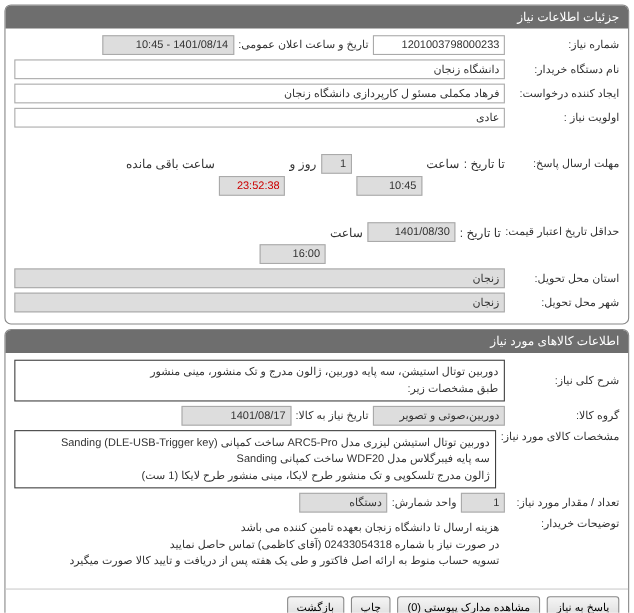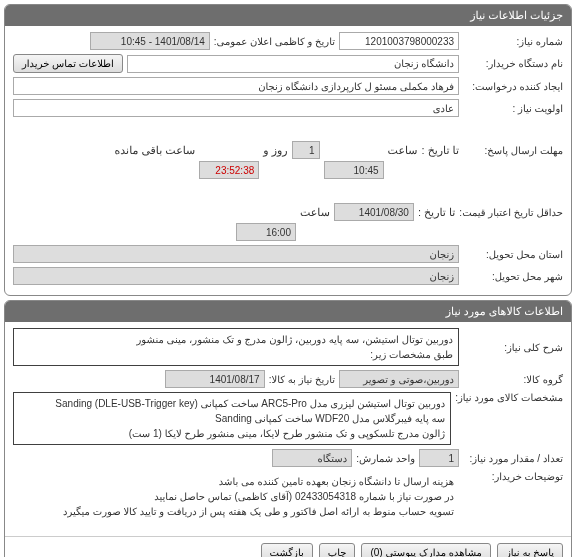--- a/index.html
+++ b/index.html
@@ -89,28 +89,27 @@
 </head>
 <body>
 
 <div class="container">
   <div class="section-title">جزئیات اطلاعات نیاز</div>
   <div class="section-body">
 
     <div class="row">
       <span class="label">شماره نیاز:</span>
       <span class="field w120">1201003798000233</span>
-      <span class="label label-tiny">تاریخ و کاظمی اعلان عمومی:</span>
+      <span class="label label-tiny">تاریخ و ساعت اعلان عمومی:</span>
       <span class="field gray w120">1401/08/14 - 10:45</span>
     </div>
 
     <div class="row">
       <span class="label">نام دستگاه خریدار:</span>
       <span class="field flex1">دانشگاه زنجان</span>
-      <button class="btn">اطلاعات تماس خریدار</button>
     </div>
 
     <div class="row">
       <span class="label">ایجاد کننده درخواست:</span>
       <span class="field flex1">فرهاد مکملی مسئو ل کارپردازی دانشگاه زنجان</span>
     </div>
 
     <div class="row">
       <span class="label">اولویت نیاز :</span>
       <span class="field flex1">عادی</span>

